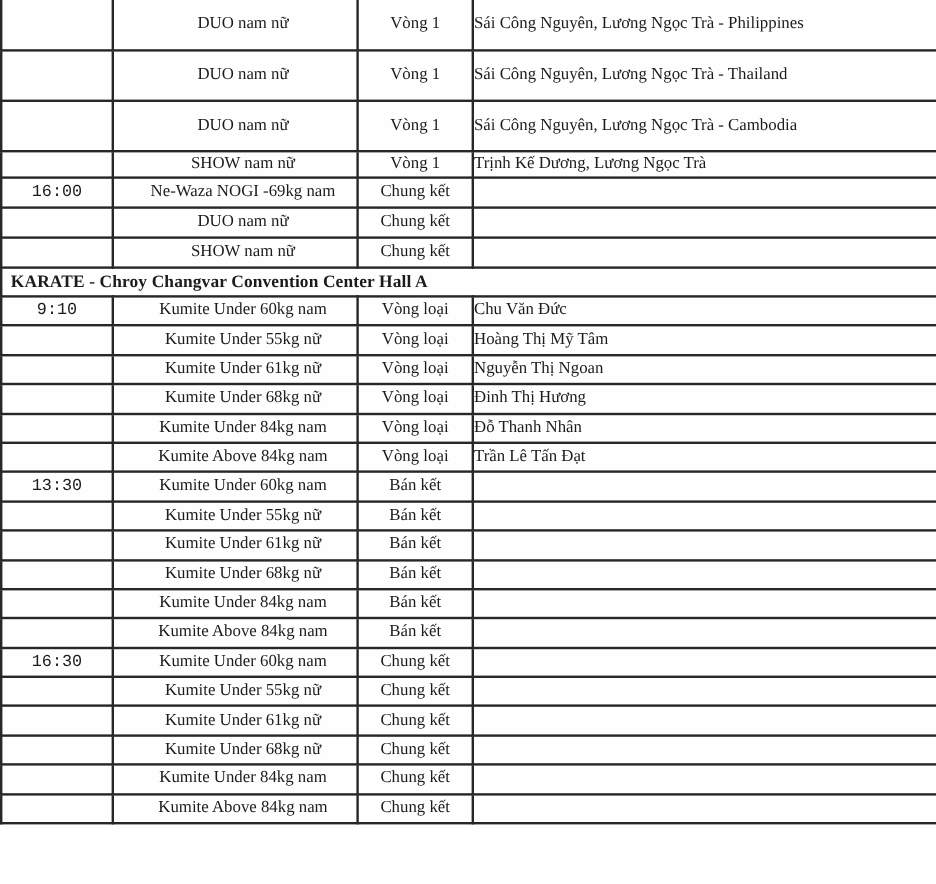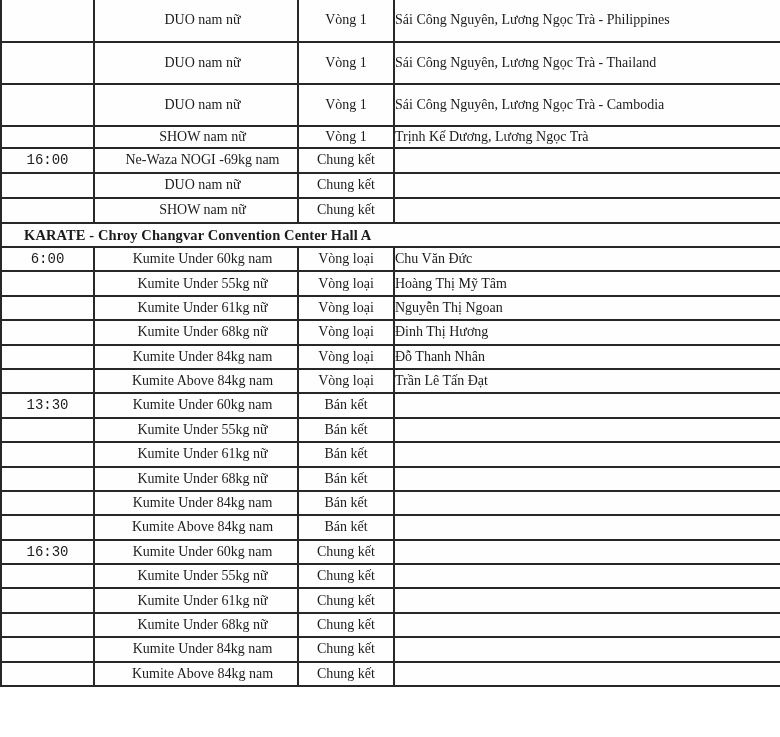--- a/index.html
+++ b/index.html
@@ -37,21 +37,21 @@
   tr:first-child td { border-top: none; }
 
   td.time-cell  { text-align: center; font-family: Liberation Mono, monospace; }
   td.event-cell { text-align: center; padding-left: 13px; }
   td.round-cell { text-align: center; font-family: Liberation Serif, serif; }
   td.athletes-cell { text-align: left; }
 
   td.section-cell {
     font-weight: bold;
     text-align: left;
-    padding-left: 22px;
+    padding-left: 7px;
     font-size: 14.5px;
     letter-spacing: 0.1px;
   }
 
   
   tr.b-jujitsu-round1 { height: 42px;   }
   tr.b-jujitsu-show   { height: 22px;   }
   tr.b-jujitsu-final  { height: 25px;   }
   tr.b-karate-header  { height: 24px;   }
   tr.b-karate         { height: 24.4px; }
@@ -106,21 +106,21 @@
       <tr class="b-jujitsu-final">
         <td class="time-cell"></td>
         <td class="event-cell">SHOW nam nữ</td>
         <td class="round-cell">Chung kết</td>
         <td class="athletes-cell"></td>
       </tr>
       <tr class="b-karate-header">
         <td colspan="4" class="section-cell">KARATE - Chroy Changvar Convention Center Hall A</td>
       </tr>
       <tr class="b-karate">
-        <td class="time-cell">6:00</td>
+        <td class="time-cell">9:10</td>
         <td class="event-cell">Kumite Under 60kg nam</td>
         <td class="round-cell">Vòng loại</td>
         <td class="athletes-cell">Chu Văn Đức</td>
       </tr>
       <tr class="b-karate">
         <td class="time-cell"></td>
         <td class="event-cell">Kumite Under 55kg nữ</td>
         <td class="round-cell">Vòng loại</td>
         <td class="athletes-cell">Hoàng Thị Mỹ Tâm</td>
       </tr>

